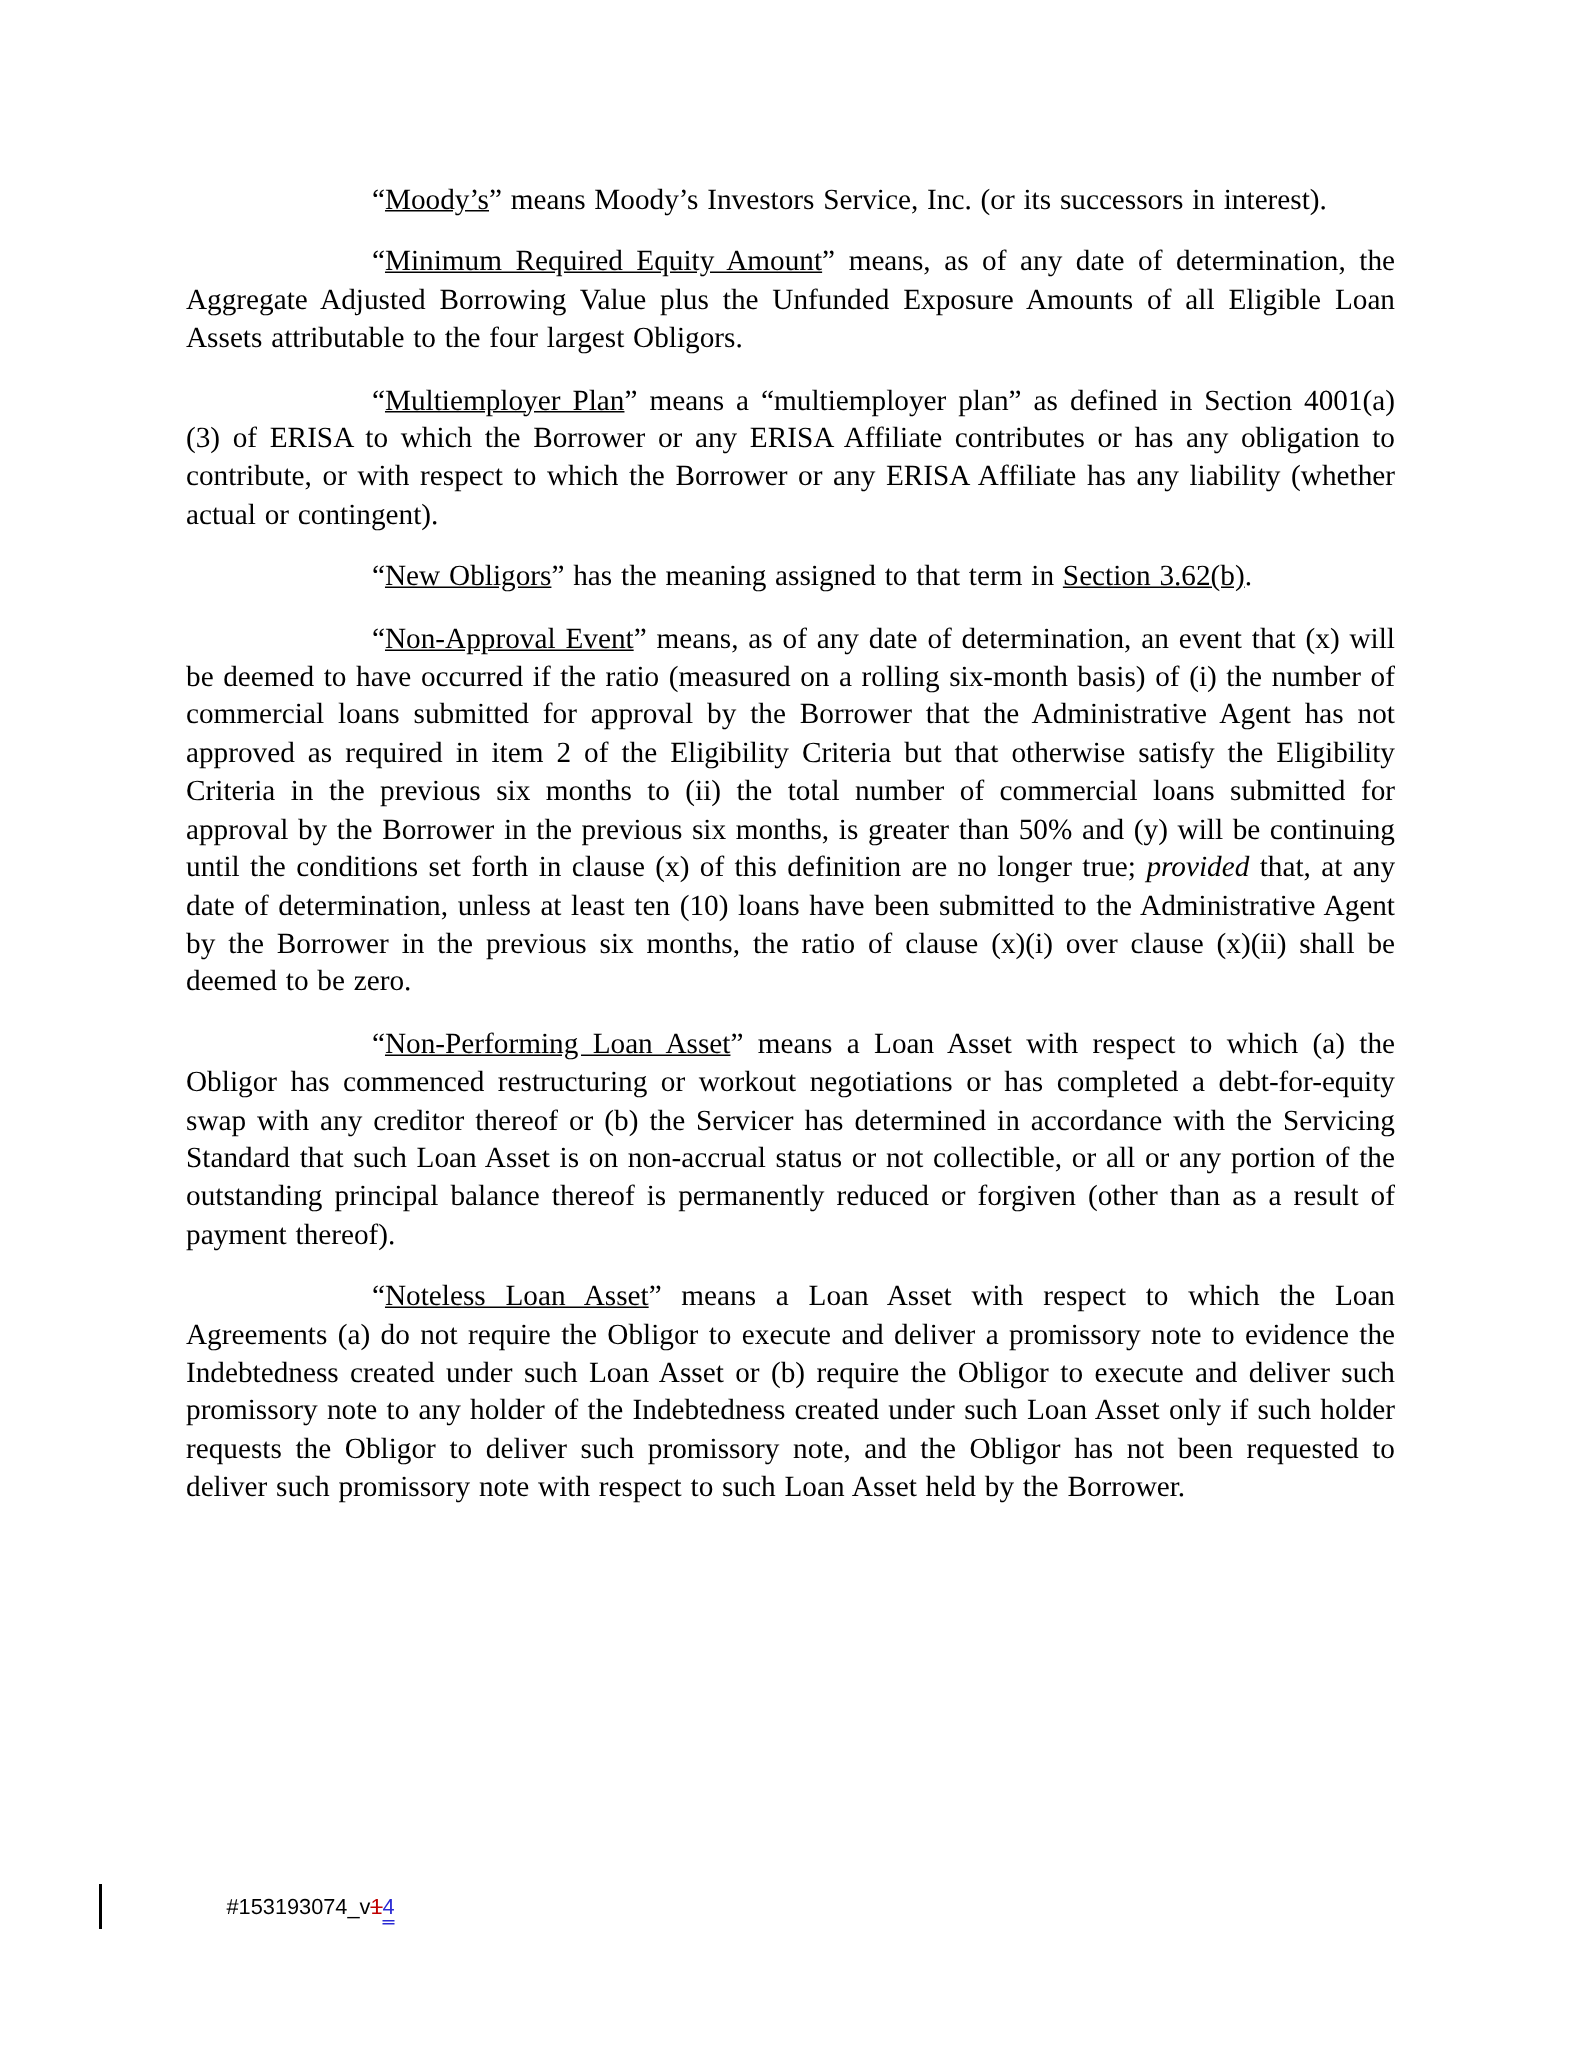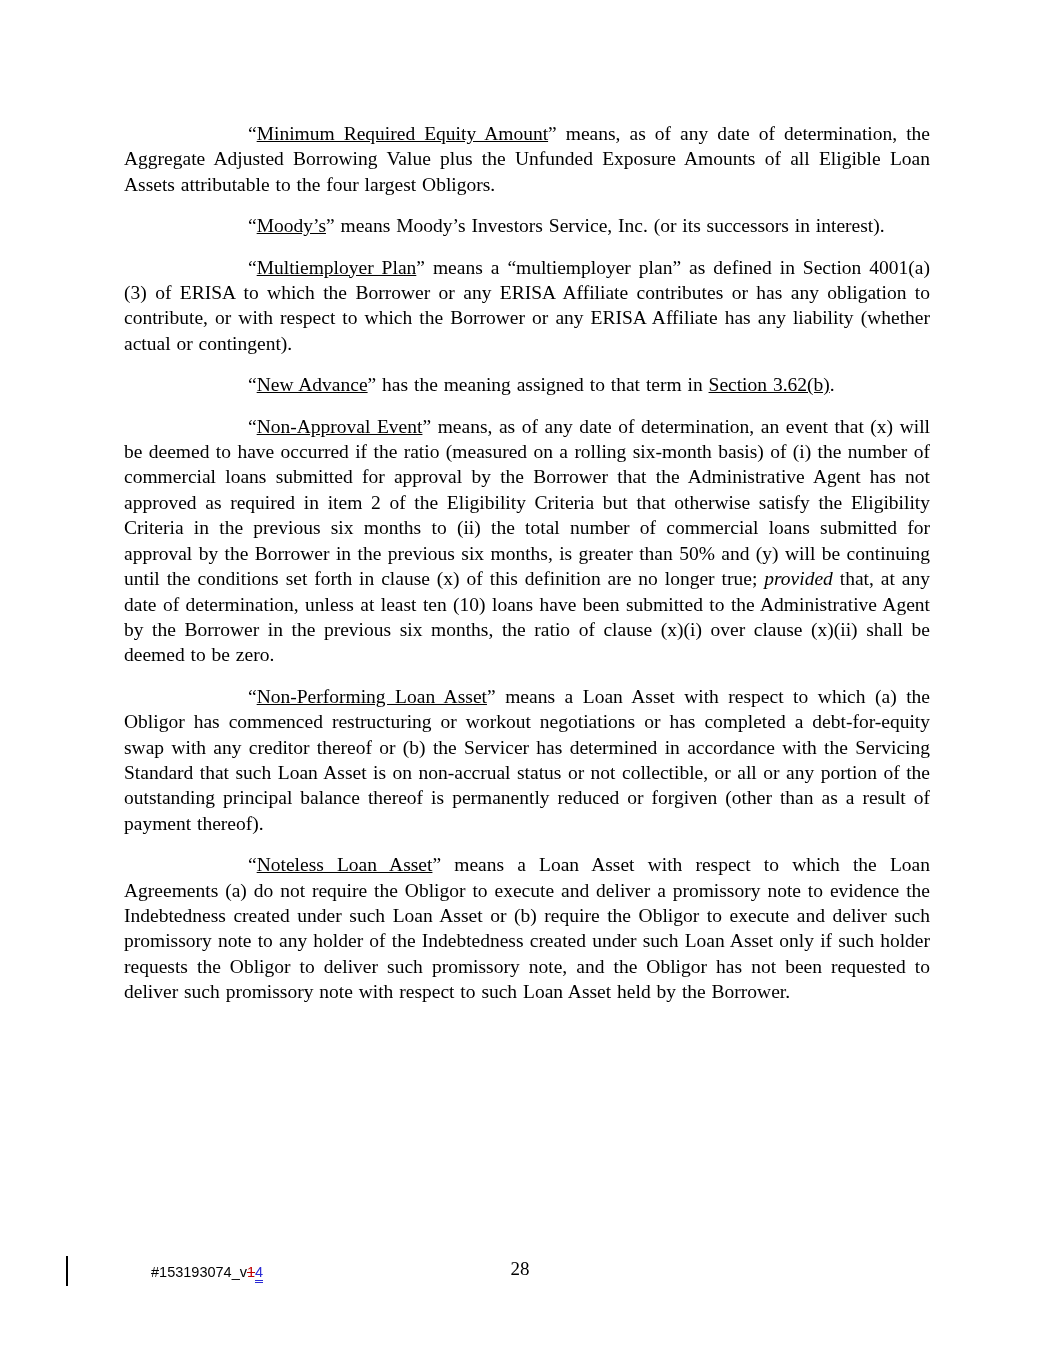--- a/index.html
+++ b/index.html
@@ -65,27 +65,26 @@
     font-family: "Liberation Serif", serif;
     font-size: 19px;
     color: #000000;
   }
 </style>
 </head>
 <body>
 
 <div class="page">
   <div class="body-text" id="paragraphs">
+      <p class="para"><span>“</span><span class="u">Moody’s</span><span>” means Moody’s Investors Service, Inc. (or its successors in interest).</span></p>
       <p class="para"><span>“</span><span class="u">Minimum Required Equity Amount</span><span>” means, as of any date of determination, the Aggregate Adjusted Borrowing Value plus the Unfunded Exposure Amounts of all Eligible Loan Assets attributable to the four largest Obligors.</span></p>
-      <p class="para"><span>“</span><span class="u">Moody’s</span><span>” means Moody’s Investors Service, Inc. (or its successors in interest).</span></p>
       <p class="para"><span>“</span><span class="u">Multiemployer Plan</span><span>” means a “multiemployer plan” as defined in Section 4001(a)(3) of ERISA to which the Borrower or any ERISA Affiliate contributes or has any obligation to contribute, or with respect to which the Borrower or any ERISA Affiliate has any liability (whether actual or contingent).</span></p>
-      <p class="para"><span>“</span><span class="u">New Advance</span><span>” has the meaning assigned to that term in </span><span class="u">Section 3.62(b)</span><span>.</span></p>
+      <p class="para"><span>“</span><span class="u">New Obligors</span><span>” has the meaning assigned to that term in </span><span class="u">Section 3.62(b)</span><span>.</span></p>
       <p class="para"><span>“</span><span class="u">Non-Approval Event</span><span>” means, as of any date of determination, an event that (x) will be deemed to have occurred if the ratio (measured on a rolling six-month basis) of (i) the number of commercial loans submitted for approval by the Borrower that the Administrative Agent has not approved as required in item 2 of the Eligibility Criteria but that otherwise satisfy the Eligibility Criteria in the previous six months to (ii) the total number of commercial loans submitted for approval by the Borrower in the previous six months, is greater than 50% and (y) will be continuing until the conditions set forth in clause (x) of this definition are no longer true; </span><span class="i">provided</span><span> that, at any date of determination, unless at least ten (10) loans have been submitted to the Administrative Agent by the Borrower in the previous six months, the ratio of clause (x)(i) over clause (x)(ii) shall be deemed to be zero.</span></p>
       <p class="para"><span>“</span><span class="u">Non-Performing Loan Asset</span><span>” means a Loan Asset with respect to which (a) the Obligor has commenced restructuring or workout negotiations or has completed a debt-for-equity swap with any creditor thereof or (b) the Servicer has determined in accordance with the Servicing Standard that such Loan Asset is on non-accrual status or not collectible, or all or any portion of the outstanding principal balance thereof is permanently reduced or forgiven (other than as a result of payment thereof).</span></p>
       <p class="para"><span>“</span><span class="u">Noteless Loan Asset</span><span>” means a Loan Asset with respect to which the Loan Agreements (a) do not require the Obligor to execute and deliver a promissory note to evidence the Indebtedness created under such Loan Asset or (b) require the Obligor to execute and deliver such promissory note to any holder of the Indebtedness created under such Loan Asset only if such holder requests the Obligor to deliver such promissory note, and the Obligor has not been requested to deliver such promissory note with respect to such Loan Asset held by the Borrower.</span></p>
     </div>
 
   <div class="footer">
     <span class="change-bar"></span>
     <div class="doc-id"><span>#153193074_v</span><span class="del">1</span><span class="ins">4</span></div>
-    <div class="page-number">28</div>
   </div>
 </div>
 
 </body></html>

